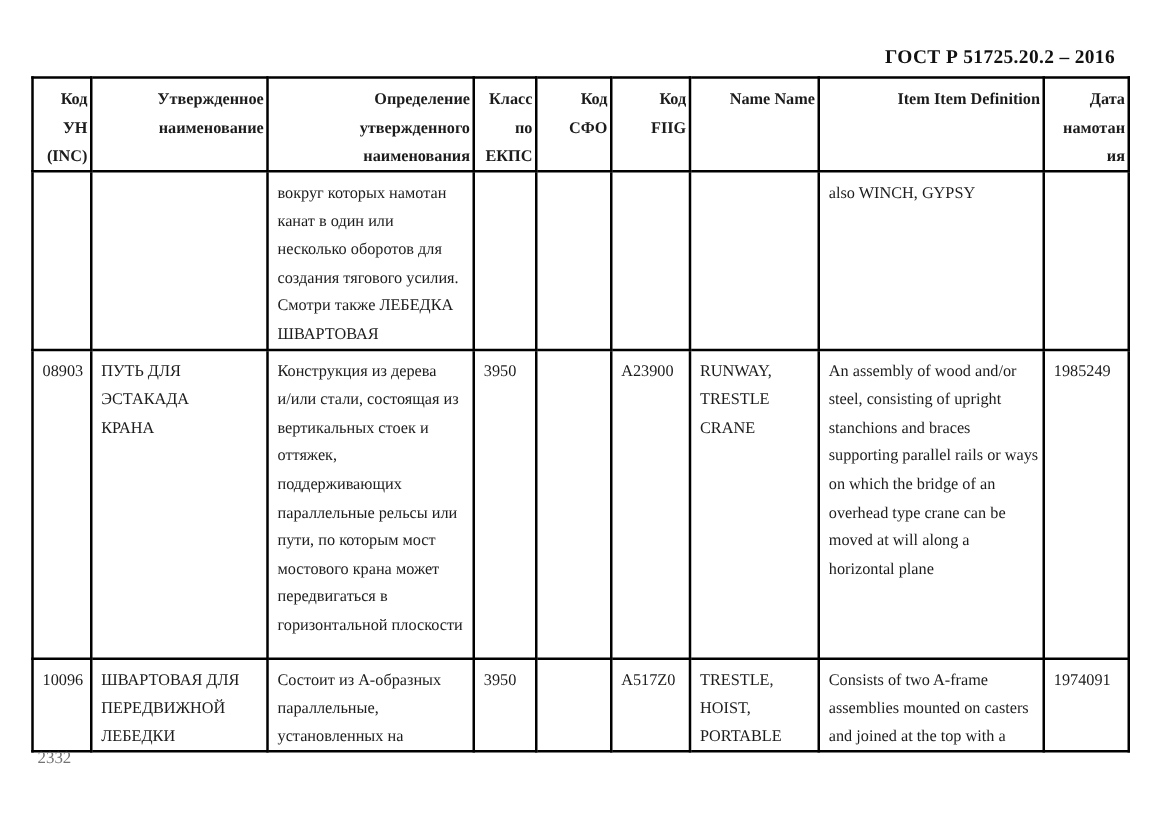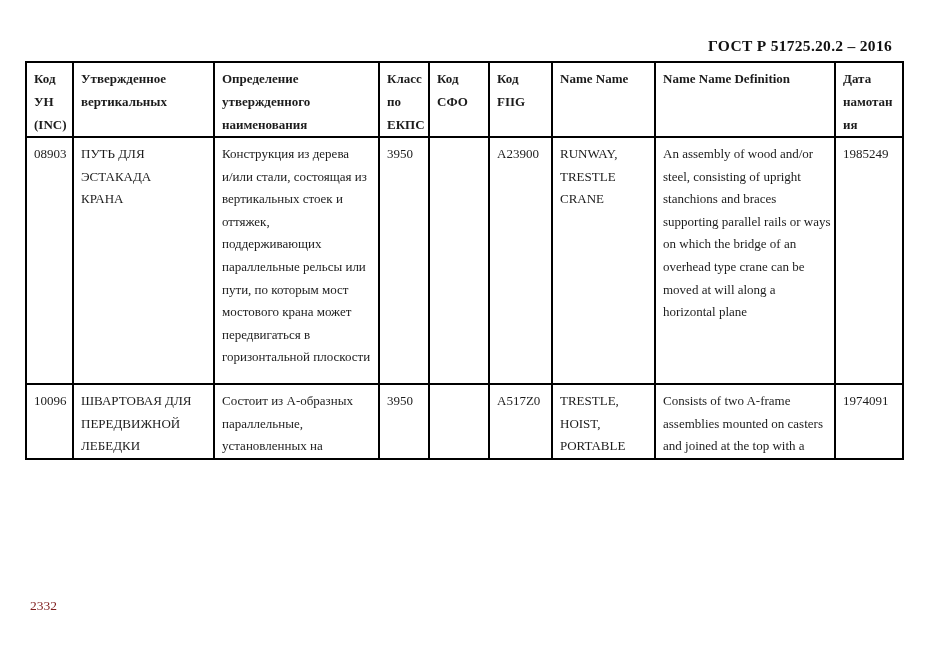--- a/index.html
+++ b/index.html
@@ -45,31 +45,32 @@
     line-height: 22.6px;
     padding: 5px 2px 0 7px;
     white-space: pre-line;
     overflow: hidden;
     font-weight: normal;
   }
   table.gost th {
     font-weight: bold;
     line-height: 23px;
     padding-top: 4px;
+    text-align: right;
   }
   .row-header   { height: 66px; }
   .row-cont     { height: 140px; }
   .row-08903    { height: 247px; }
   .row-10096    { height: 69px; }
   .page-number {
     position: absolute;
     left: 30px;
     top: 598px;
     font-size: 13.5px;
-    color: #7f1d1d;
+    color: #737373;
   }
 </style>
 </head>
 <body>
 
 <div class="page">
 
   <div class="doc-title">ГОСТ Р 51725.20.2 – 2016</div>
 
   <table class="gost">
@@ -83,39 +84,55 @@
       <col style="width:103px">
       <col style="width:180px">
       <col style="width:68px">
     </colgroup>
     <thead>
       <tr class="row-header">
         <th>Код
 УН
 (INC)</th>
         <th>Утвержденное
-вертикальных</th>
+наименование</th>
         <th>Определение
 утвержденного
 наименования</th>
         <th>Класс
 по
 ЕКПС</th>
         <th>Код
 СФО</th>
         <th>Код
 FIIG</th>
         <th>Name Name</th>
-        <th>Name Name Definition</th>
+        <th>Item Item Definition</th>
         <th>Дата
 намотан
 ия</th>
       </tr>
     </thead>
     <tbody>
+      <tr class="row-cont">
+        <td></td>
+        <td></td>
+        <td>вокруг которых намотан
+канат в один или
+несколько оборотов для
+создания тягового усилия.
+Смотри также ЛЕБЕДКА
+ШВАРТОВАЯ</td>
+        <td></td>
+        <td></td>
+        <td></td>
+        <td></td>
+        <td>also WINCH, GYPSY</td>
+        <td></td>
+      </tr>
       <tr class="row-08903">
         <td>08903</td>
         <td>ПУТЬ ДЛЯ
 ЭСТАКАДА
 КРАНА</td>
         <td>Конструкция из дерева
 и/или стали, состоящая из
 вертикальных стоек и
 оттяжек,
 поддерживающих

